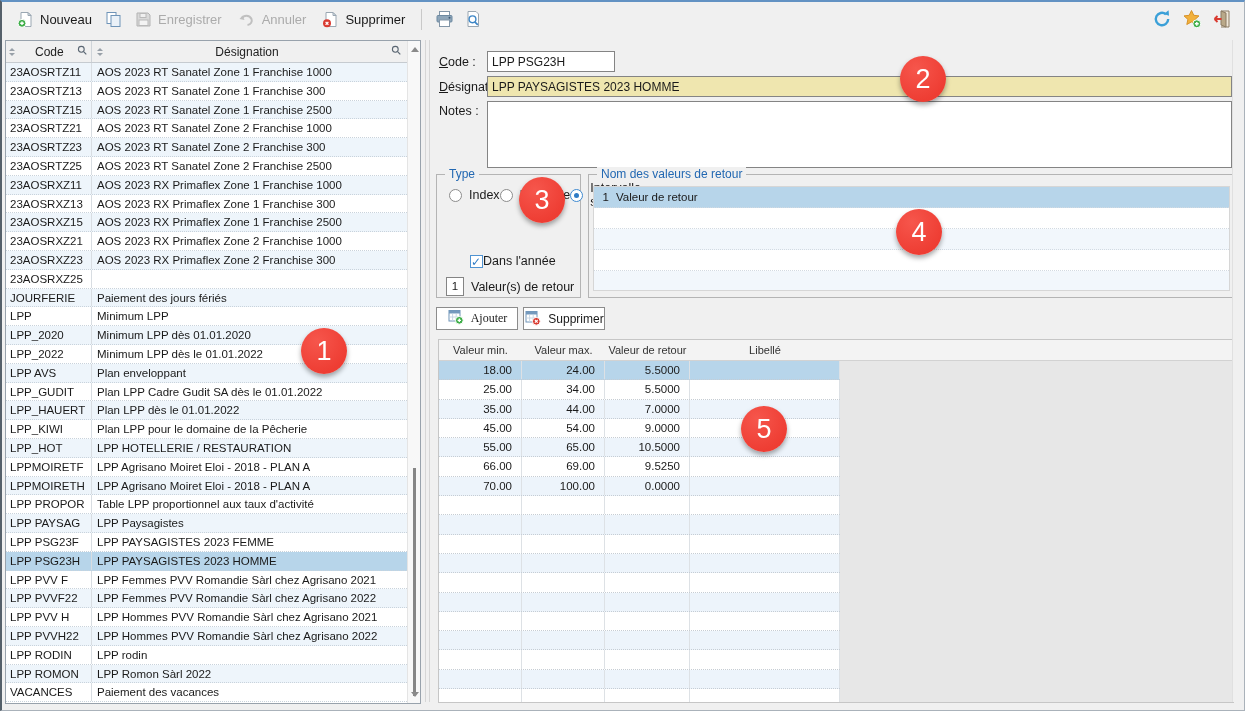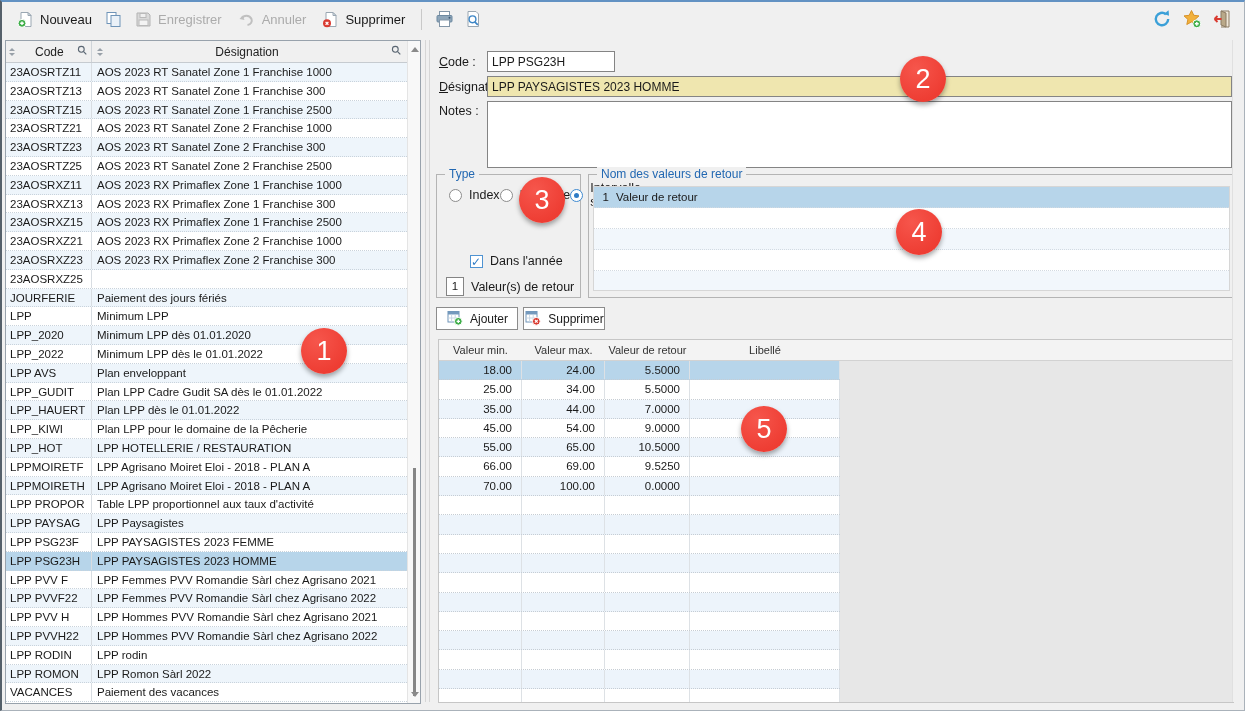--- a/index.html
+++ b/index.html
@@ -54,35 +54,35 @@
   
   .grp { position:absolute; border:1px solid #b4b4b4;padding-left:12px; }
   .grp-title { position:absolute; top:-8px; left:8px; background:#f0f0f0; padding:0 4px; font-size:12px; color:#2268b2; white-space:nowrap; }
   .grp-type { left:434px; top:172px; width:145px; height:124px; }
   .grp-rv   { left:586px; top:172px; width:650px; height:124px; }
   .type-body { position:absolute; left:12px; top:9px; right:4px; bottom:5px; display:flex; flex-direction:row; }
   .opt-row { display:flex; align-items:center; height:22px; gap:7px; font-size:12.5px; }
   .radio { width:13px; height:13px; border-radius:50%; border:1px solid #8c8c8c; background:#fff; position:relative; flex:none; }
   .opt-row.selected .radio { border-color:#3f8ad0; }
   .opt-row.selected .radio::after { content:""; position:absolute; left:3px; top:3px; width:5px; height:5px; border-radius:50%; background:#2f7cc6; }
-  .chk-row { display:flex; align-items:center; height:22px; gap:7px; margin-left:21px; font-size:12.5px; }
+  .chk-row { display:flex; align-items:center; height:22px; margin-left:21px; font-size:12.5px; }
   .checkbox { width:13px; height:13px; border:1px solid #4f93d2; background:#fff; position:relative; flex:none; }
   .checkbox.checked::after { content:"\2713"; position:absolute; left:0; top:-1px; font-size:12px; font-weight:bold; color:#2f7cc6; }
   .cnt-row { display:flex; align-items:center; margin-top:5px; gap:7px; font-size:12.5px; margin-left:-3px; }
   .cnt-input { width:18px; height:19px; border:1px solid #848484; background:#fff; text-align:center; font-size:11.5px; line-height:17px; }
   .rv-list { position:absolute; left:4px; top:11px; right:7px; bottom:6px; background:#fff; border:1px solid #d6d6d6; overflow:hidden; font-size:11.5px; }
   .rv-row { display:flex; height:21px; line-height:20px; border-bottom:1px dotted #d2dae2; }
   .rv-row:nth-child(odd) { background:#f2f7fc; }
   .rv-row:nth-child(even) { background:#fff; }
   .rv-row.selected { background:#b7d5ea; }
   .rv-num { width:15px; text-align:right; margin-right:7px; flex:none; }
   .rv-name { flex:1; white-space:nowrap; overflow:hidden; }
   
   .abtn { position:absolute; top:305px; height:23px; background:#fff; border:1px solid #8c8c8c; display:flex; align-items:center; justify-content:center; gap:7px; font-size:12px; font-family:inherit; color:#1a1a1a; }
-  .btn-add { left:434px; width:82px; }
+  .btn-add { left:434px; width:82px;font-family:Liberation Serif, serif; }
   .btn-del { left:521px; width:82px; }
   
   .vtable { position:absolute; left:436px; top:337px; width:796px; height:364px; border:1px solid #c6c6c6; background:#e7e7e7; overflow:hidden; }
   .vt-header { height:21px; background:#f3f3f3; border-bottom:1px solid #d2d2d2; display:flex; font-size:11px; color:#333; }
   .vt-h { text-align:center; line-height:20px; white-space:nowrap; overflow:visible; }
   .vt-h1{width:83px;} .vt-h2{width:83px;} .vt-h3{width:85px;} .vt-h4{width:150px;} .vt-hrest{flex:1;}
   .vrow { display:flex; height:19.3px; }
   .vcells { display:flex; width:401px; border-bottom:1px dotted #c6cdd4; }
   .vc { border-right:1px solid #dde1e5; line-height:18px; font-size:11.5px; padding-right:9px; text-align:right; white-space:nowrap; overflow:hidden; }
   .vc1{width:83px;} .vc2{width:83px;} .vc3{width:85px;} .vc4{width:150px; text-align:left; padding-left:5px;}

